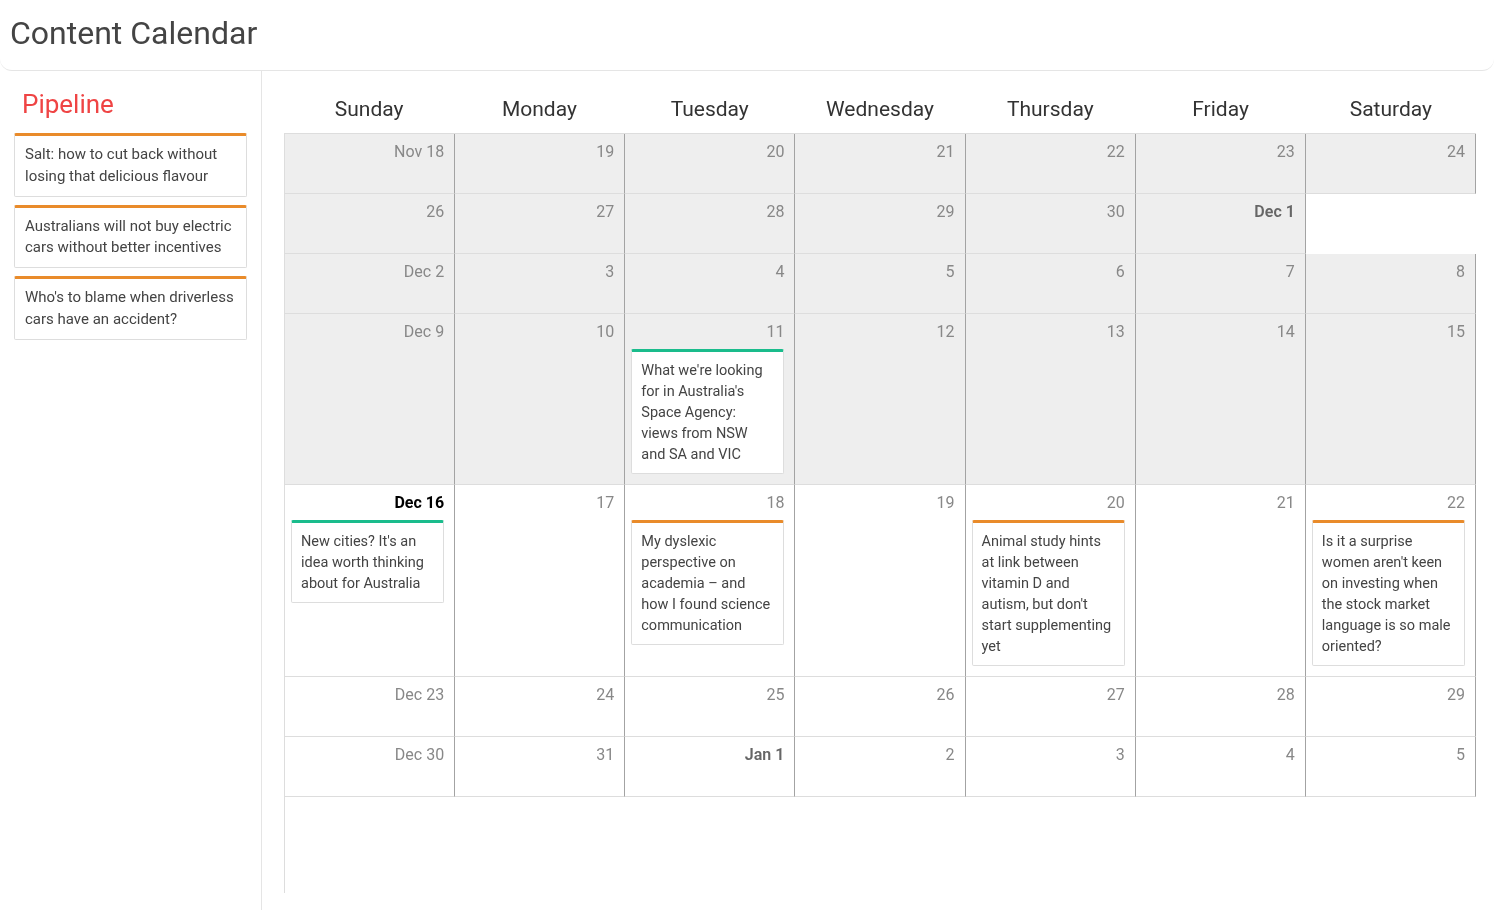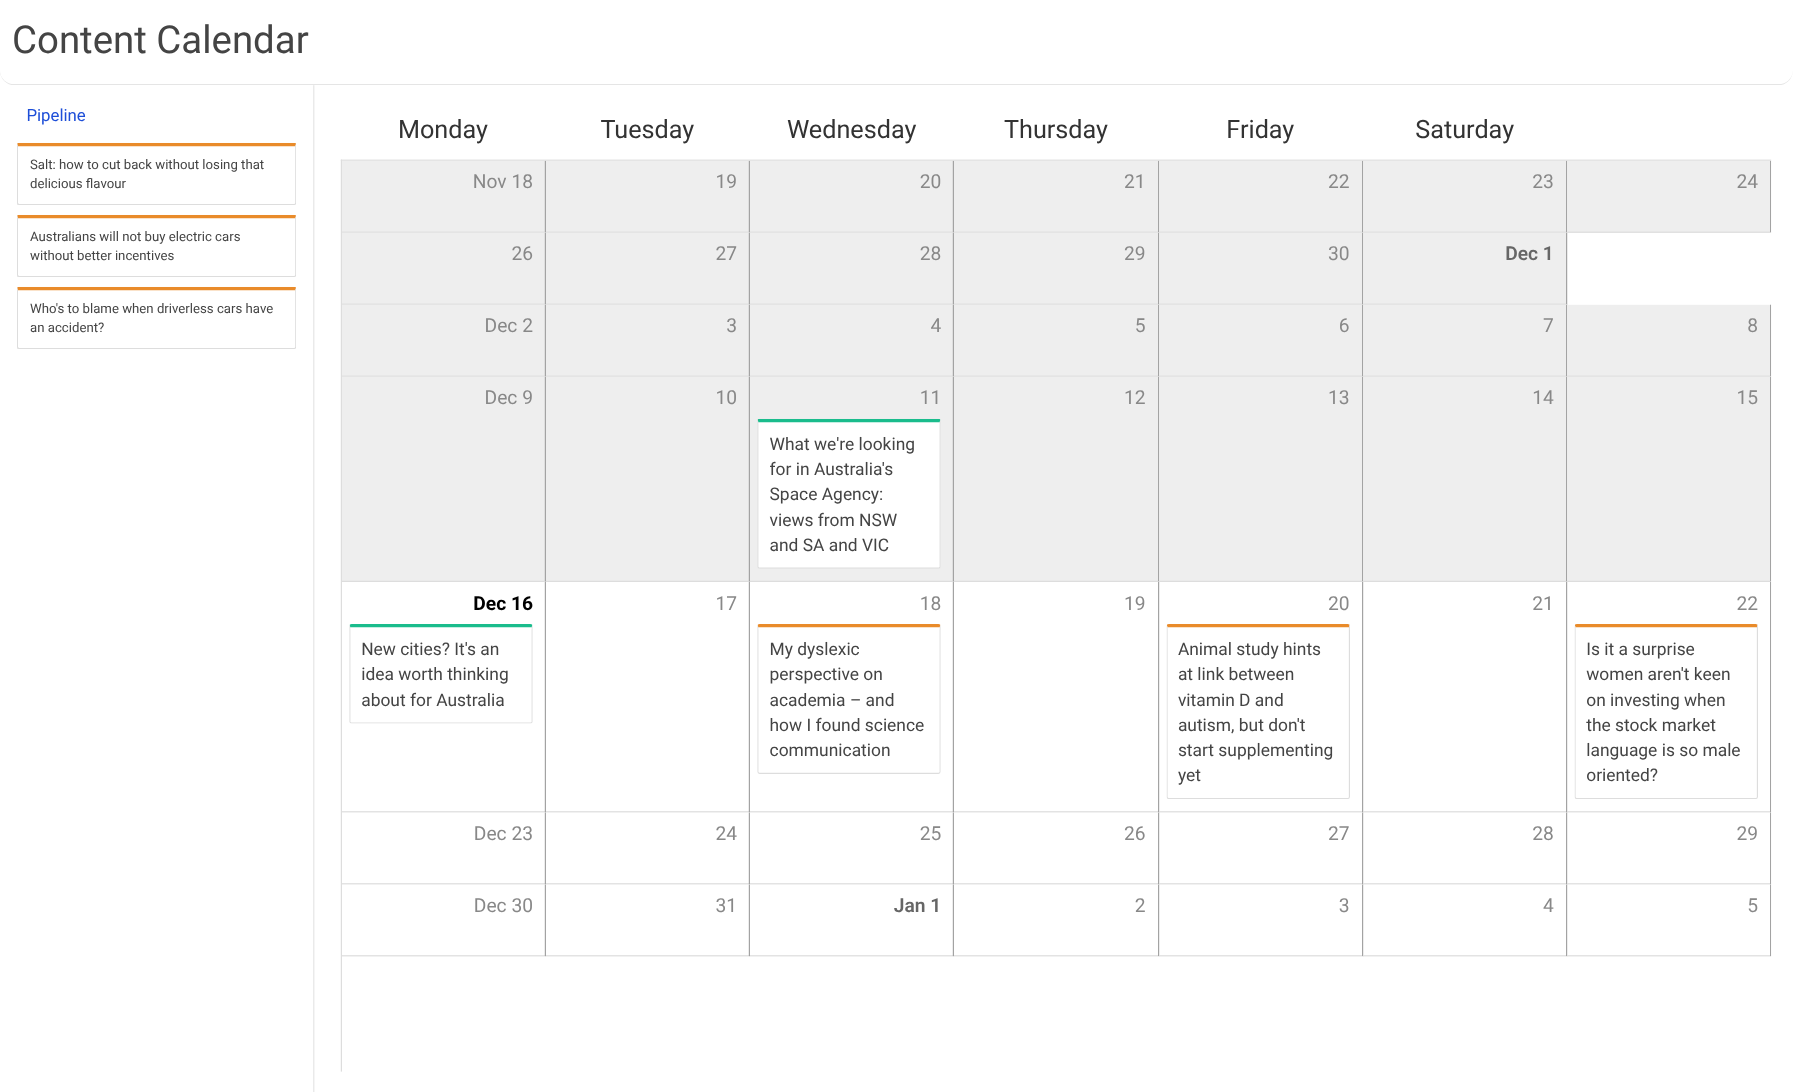--- a/index.html
+++ b/index.html
@@ -27,37 +27,37 @@
     height: calc(100% - 70px);
   }
 
   .sidebar {
     width: 262px;
     border-right: 1px solid #e5e5e5;
     padding: 18px 10px 10px 10px;
     flex-shrink: 0;
   }
   .sidebar-title {
-    font-size: 14px;
+    font-size: 26px;
     font-weight: 400;
-    color: #1d4ed8;
+    color: #ef4444;
     padding: 0 8px 14px 12px;
   }
   .pipeline-list {
     display: flex;
     flex-direction: column;
     gap: 8px;
     padding: 0 4px;
   }
   .pipeline-item {
     border: 1px solid #ddd;
     border-top: 3px solid #e98b2a;
     border-radius: 2px;
     padding: 8px 10px;
-    font-size: 11px;
+    font-size: 15px;
     line-height: 1.45;
     color: #444;
     background: #fff;
     cursor: grab;
   }
 
   .calendar-wrap {
     flex: 1;
     padding: 22px 18px 0 22px;
     overflow: hidden;
@@ -139,20 +139,21 @@
     <div class="pipeline-list" id="pipeline-list">
         <div class="pipeline-item">Salt: how to cut back without losing that delicious flavour</div>
         <div class="pipeline-item">Australians will not buy electric cars without better incentives</div>
         <div class="pipeline-item">Who's to blame when driverless cars have an accident?</div>
       </div>
   </aside>
 
   <main class="calendar-wrap">
     <div class="calendar">
       <div class="weekday-row" id="weekday-row">
+          <div class="weekday">Sunday</div>
           <div class="weekday">Monday</div>
           <div class="weekday">Tuesday</div>
           <div class="weekday">Wednesday</div>
           <div class="weekday">Thursday</div>
           <div class="weekday">Friday</div>
           <div class="weekday">Saturday</div>
         </div>
       <div class="grid-scroll" id="grid-scroll">
           <div class="week-row">
             <div class="day-cell out-month">

